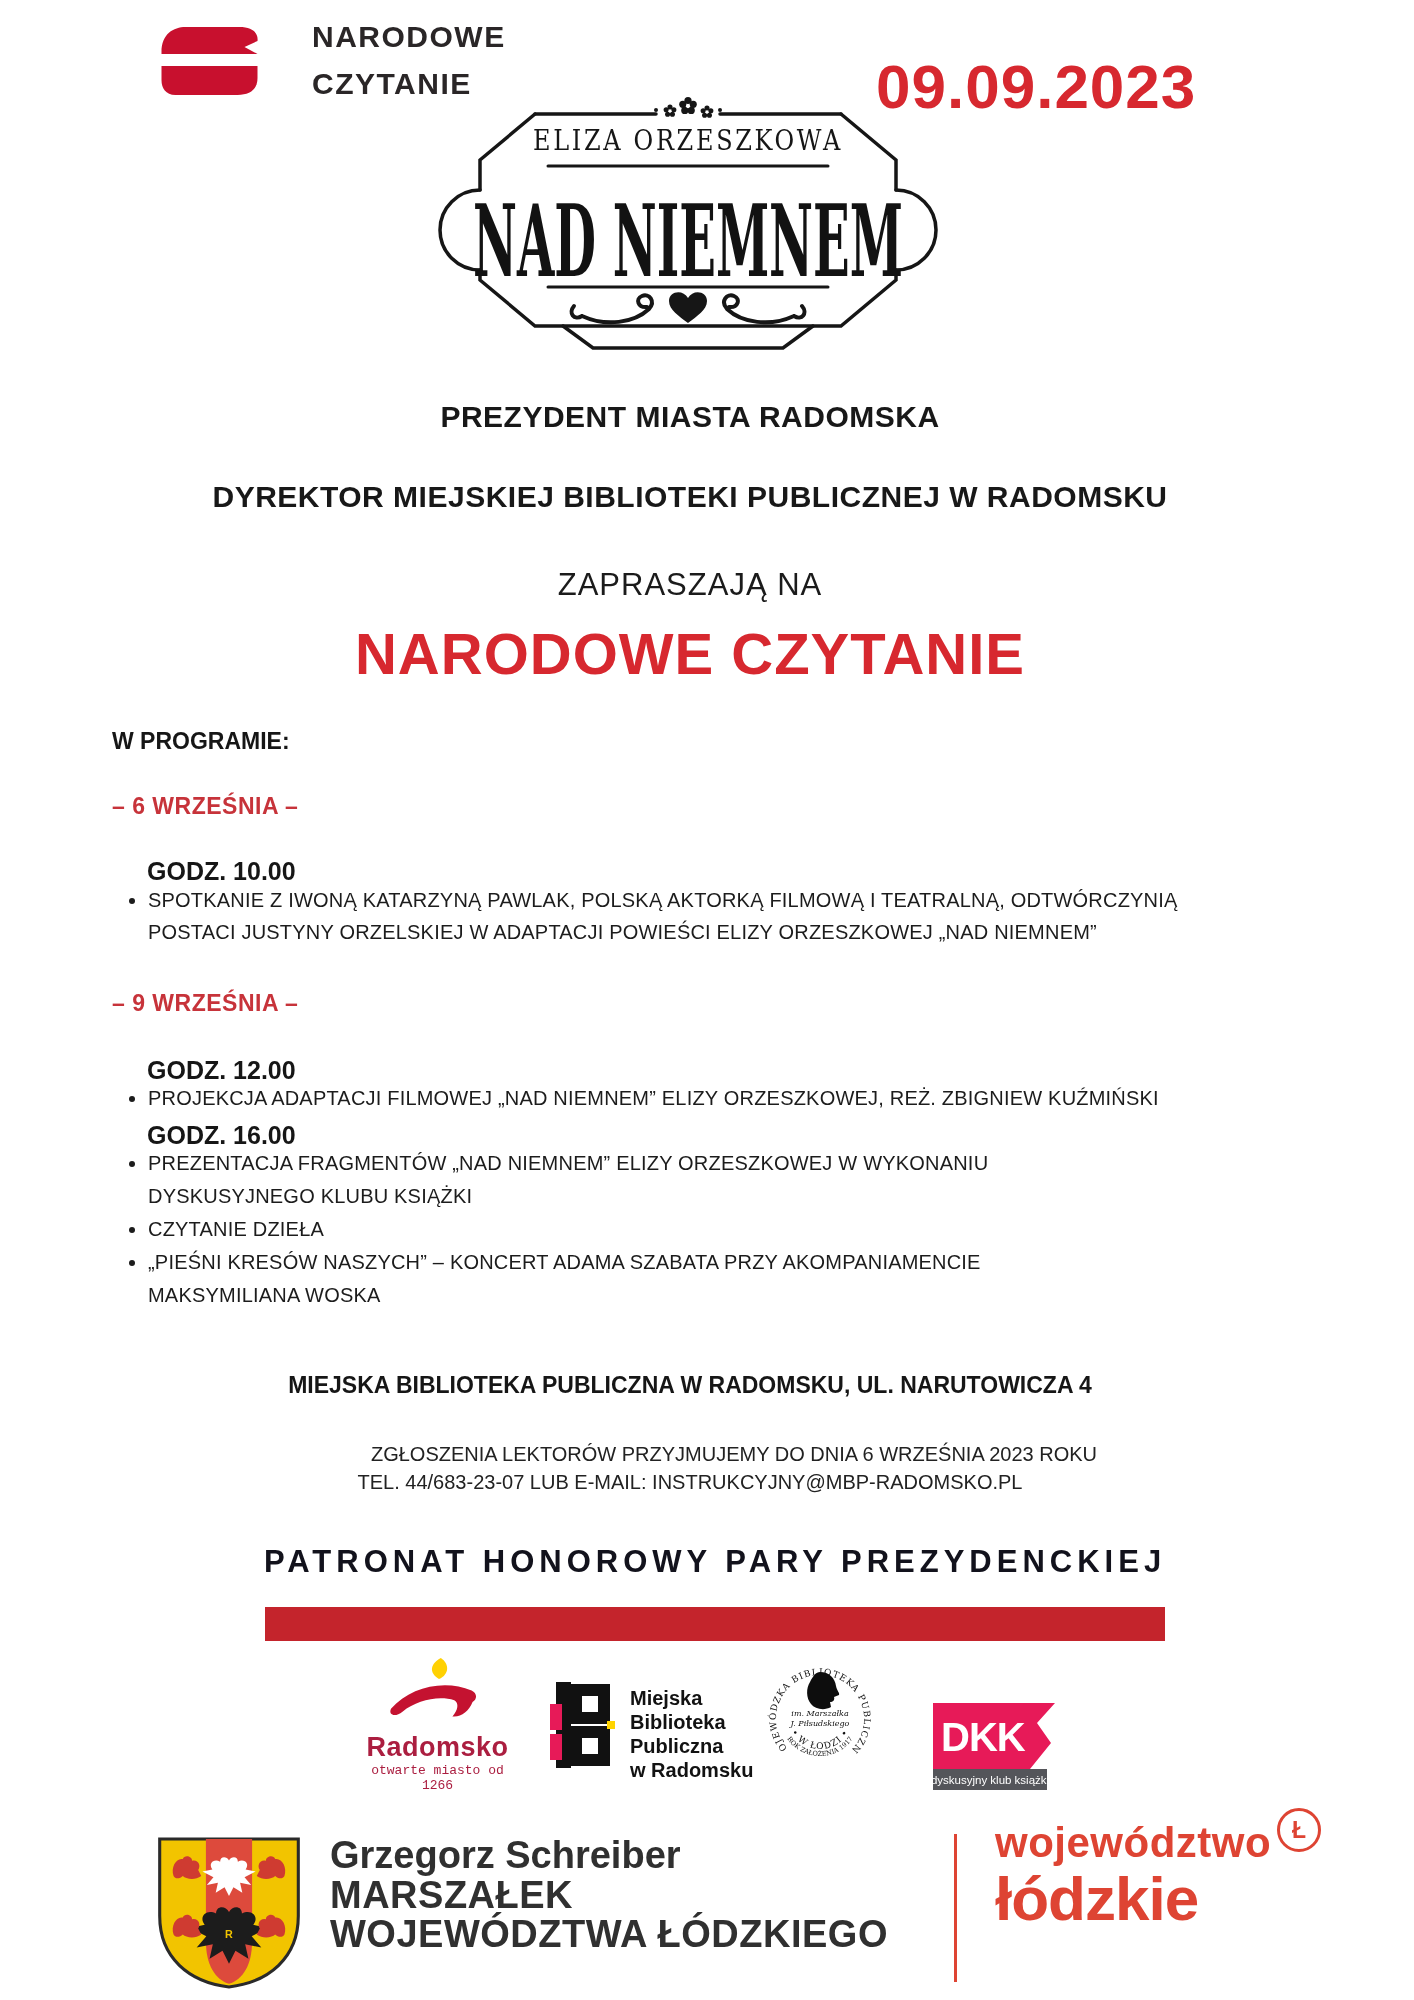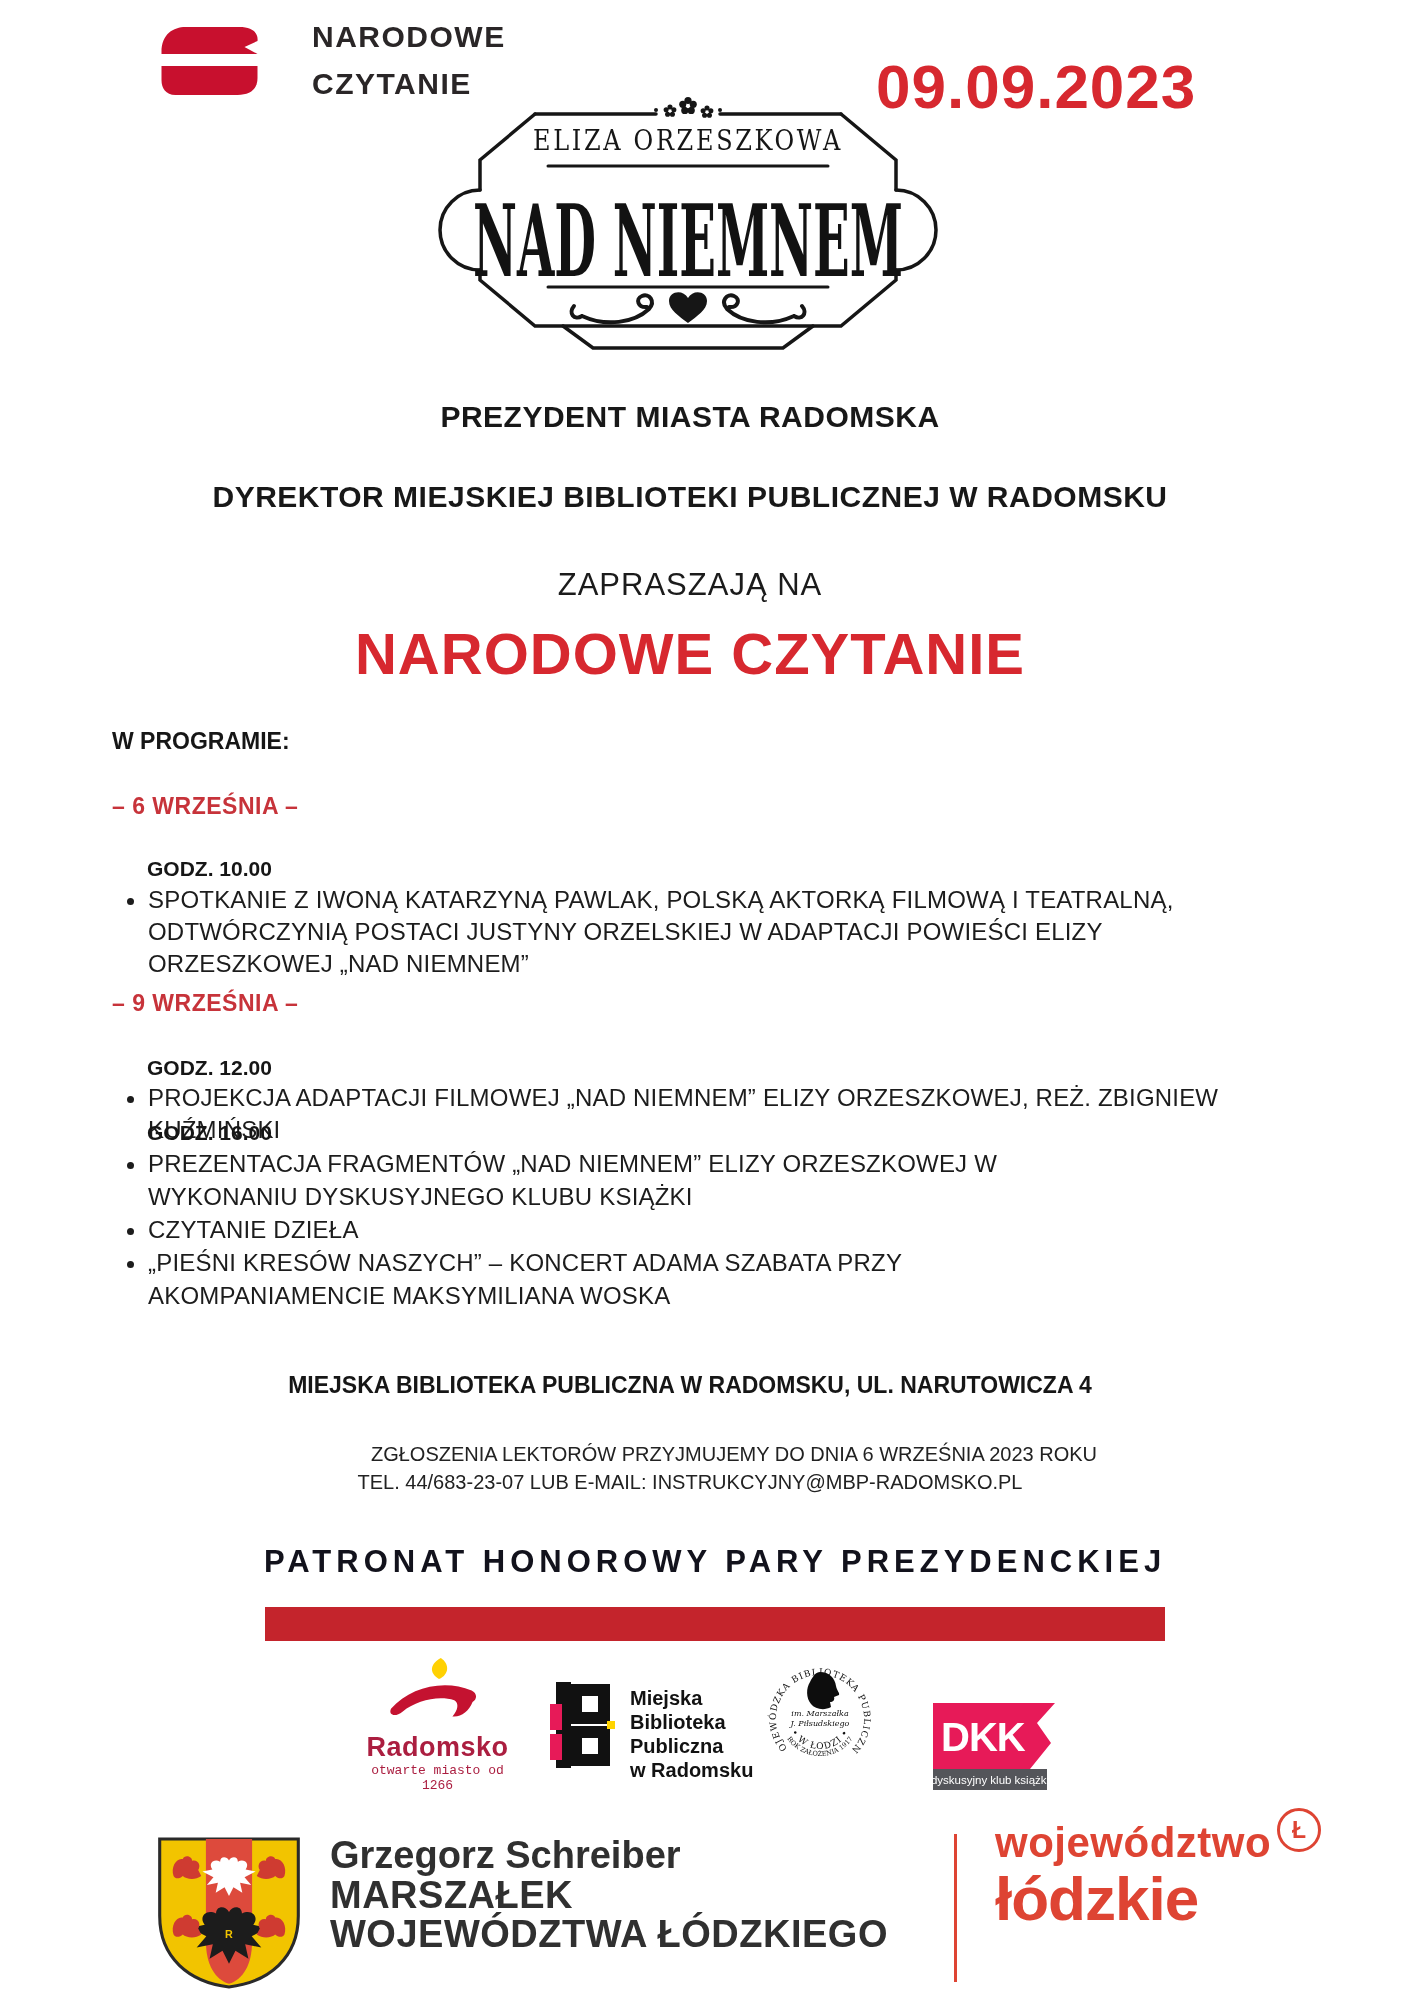--- a/index.html
+++ b/index.html
@@ -6,23 +6,23 @@
   body{width:1414px;height:2000px;position:relative;font-family:"Liberation Sans",sans-serif;color:#1c1c1c;overflow:hidden;}
   .abs{position:absolute;}
   .ctr{left:0;width:1380px;text-align:center;}
   .brand-line{font-size:30px;font-weight:800;letter-spacing:1.5px;color:#2a2627;line-height:1;}
   .date{font-size:62px;font-weight:800;color:#d7282f;letter-spacing:1px;line-height:1;margin-top:42px;}
   .org{font-size:30px;font-weight:800;letter-spacing:.5px;color:#181818;}
   .invite{font-size:31px;font-weight:400;letter-spacing:1px;color:#1b1b1b;}
   .event-title{font-size:58px;font-weight:800;letter-spacing:1px;color:#d7282f;}
   .prog-head{font-size:23px;font-weight:800;color:#161616;}
   .day-label{font-size:23px;font-weight:800;color:#c7333a;letter-spacing:.5px;text-align:right;}
-  .time{font-size:21px;font-weight:800;color:#161616;}
+  .time{font-size:25px;font-weight:800;color:#161616;}
   ul.blt{margin:0;padding:0 0 0 44px;list-style:disc;}
-  ul.blt li{font-size:24px;line-height:32px;color:#1c1c1c;letter-spacing:.2px;}
+  ul.blt li{font-size:20px;line-height:32px;color:#1c1c1c;letter-spacing:.2px;}
   .venue{font-size:23px;font-weight:800;color:#161616;}
   .signup{font-size:20px;font-weight:400;color:#222;}
   .patronage{font-size:31px;font-weight:700;letter-spacing:5px;color:#12121c;}
   .redbar{background:#c4242c;}
   .radomsko-name{font-size:27px;font-weight:700;color:#ab1e40;letter-spacing:.5px;text-align:center;}
   .radomsko-tag{font-size:13px;font-weight:400;color:#ab1e40;font-family:Liberation Mono, monospace;}
   .mbp-line{font-size:20px;font-weight:700;color:#121212;line-height:24px;}
   .marshal-name{font-size:38px;font-weight:700;color:#303030;line-height:1;}
   .marshal-title{font-size:38px;font-weight:700;color:#303030;line-height:1;letter-spacing:.5px;}
   .voiv-small{font-size:42px;font-weight:700;color:#de4433;line-height:1;letter-spacing:.5px;}

